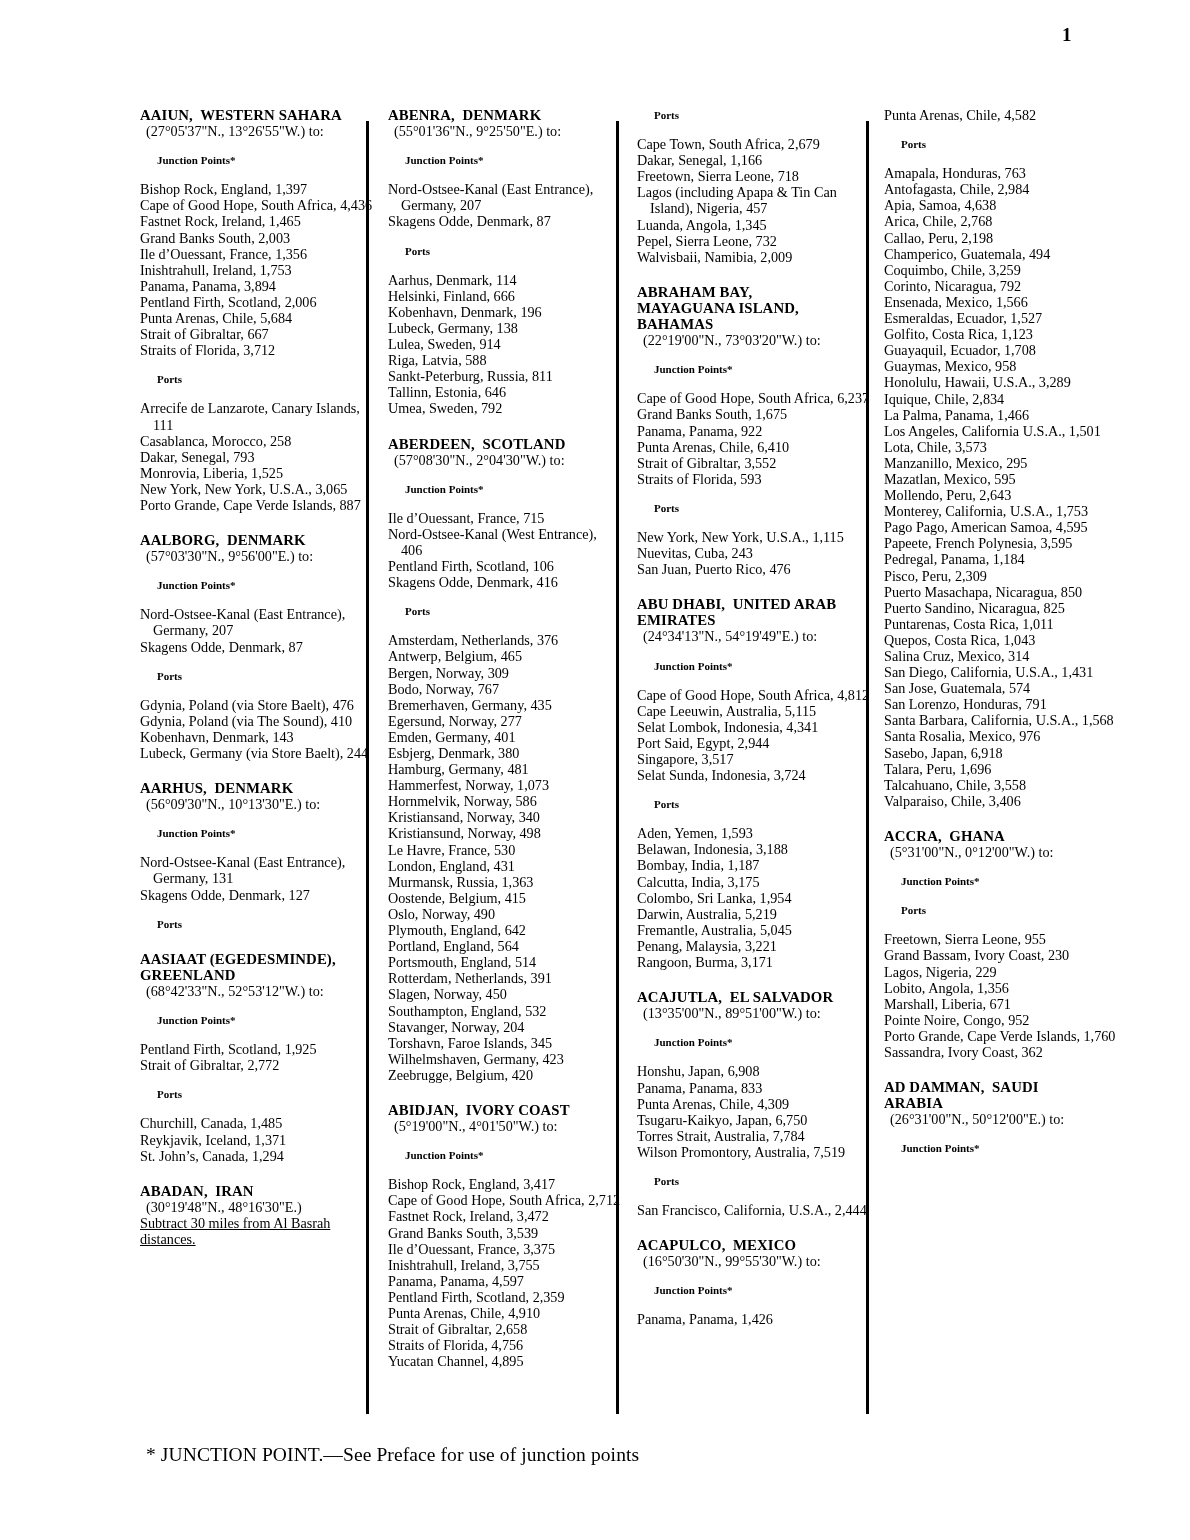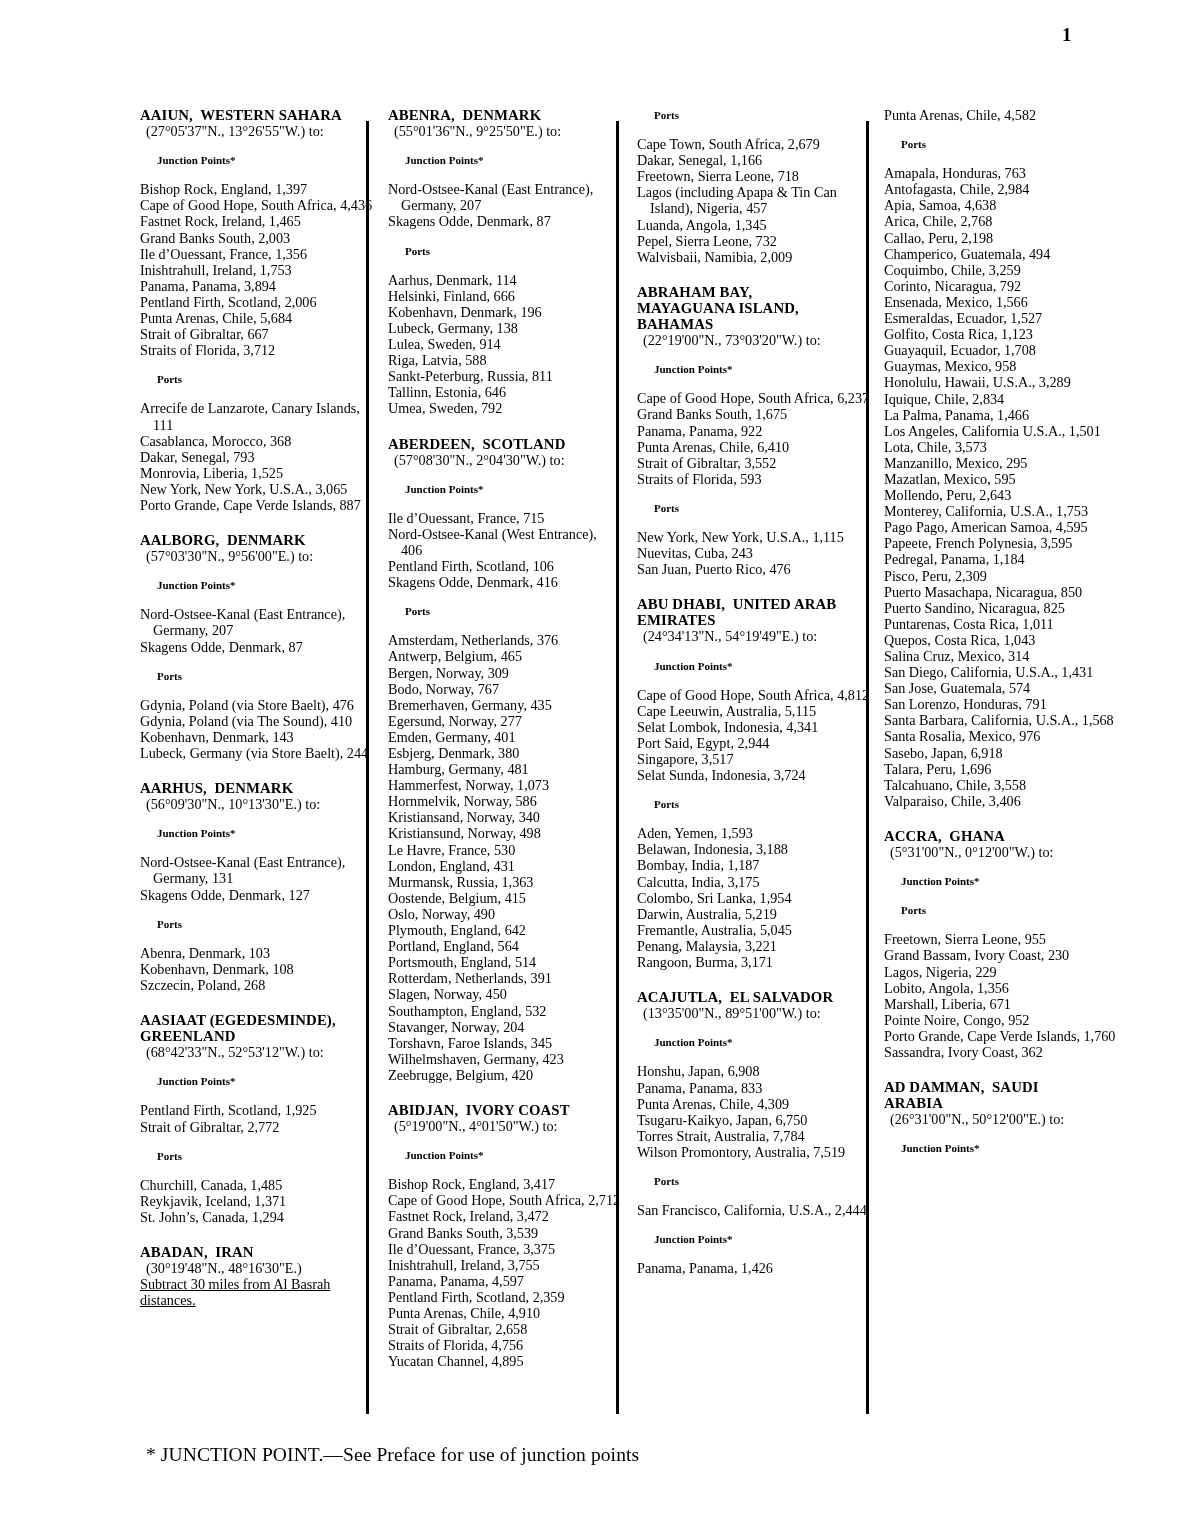--- a/index.html
+++ b/index.html
@@ -54,21 +54,21 @@
         <div class="item">Inishtrahull, Ireland, 1,753</div>
         <div class="item">Panama, Panama, 3,894</div>
         <div class="item">Pentland Firth, Scotland, 2,006</div>
         <div class="item">Punta Arenas, Chile, 5,684</div>
         <div class="item">Strait of Gibraltar, 667</div>
         <div class="item">Straits of Florida, 3,712</div>
       </div>
       <div class="sub">Ports</div>
       <div class="items">
         <div class="item">Arrecife de Lanzarote, Canary Islands, 111</div>
-        <div class="item">Casablanca, Morocco, 368</div>
+        <div class="item">Casablanca, Morocco, 258</div>
         <div class="item">Dakar, Senegal, 793</div>
         <div class="item">Monrovia, Liberia, 1,525</div>
         <div class="item">New York, New York, U.S.A., 3,065</div>
         <div class="item">Porto Grande, Cape Verde Islands, 887</div>
       </div>
       <div class="entry">
         <div class="entry-title">AALBORG,  DENMARK</div>
         <div class="entry-coords">(57°03'30"N., 9°56'00"E.) to:</div>
       </div>
       <div class="sub">Junction Points*</div>
@@ -86,25 +86,20 @@
       <div class="entry">
         <div class="entry-title">AARHUS,  DENMARK</div>
         <div class="entry-coords">(56°09'30"N., 10°13'30"E.) to:</div>
       </div>
       <div class="sub">Junction Points*</div>
       <div class="items">
         <div class="item">Nord-Ostsee-Kanal (East Entrance), Germany, 131</div>
         <div class="item">Skagens Odde, Denmark, 127</div>
       </div>
       <div class="sub">Ports</div>
-      <div class="items">
-        <div class="item">Abenra, Denmark, 103</div>
-        <div class="item">Kobenhavn, Denmark, 108</div>
-        <div class="item">Szczecin, Poland, 268</div>
-      </div>
       <div class="entry">
         <div class="entry-title">AASIAAT (EGEDESMINDE),</div>
         <div class="entry-title">GREENLAND</div>
         <div class="entry-coords">(68°42'33"N., 52°53'12"W.) to:</div>
       </div>
       <div class="sub">Junction Points*</div>
       <div class="items">
         <div class="item">Pentland Firth, Scotland, 1,925</div>
         <div class="item">Strait of Gibraltar, 2,772</div>
       </div>
@@ -271,20 +266,24 @@
         <div class="item">Honshu, Japan, 6,908</div>
         <div class="item">Panama, Panama, 833</div>
         <div class="item">Punta Arenas, Chile, 4,309</div>
         <div class="item">Tsugaru-Kaikyo, Japan, 6,750</div>
         <div class="item">Torres Strait, Australia, 7,784</div>
         <div class="item">Wilson Promontory, Australia, 7,519</div>
       </div>
       <div class="sub">Ports</div>
       <div class="items">
         <div class="item">San Francisco, California, U.S.A., 2,444</div>
+      </div>
+      <div class="entry">
+        <div class="entry-title">ACAPULCO,  MEXICO</div>
+        <div class="entry-coords">(16°50'30"N., 99°55'30"W.) to:</div>
       </div>
       <div class="sub">Junction Points*</div>
       <div class="items">
         <div class="item">Panama, Panama, 1,426</div>
       </div>
     </div>
   <div class="col" id="col-4">
       <div class="items">
         <div class="item">Punta Arenas, Chile, 4,582</div>
       </div>

